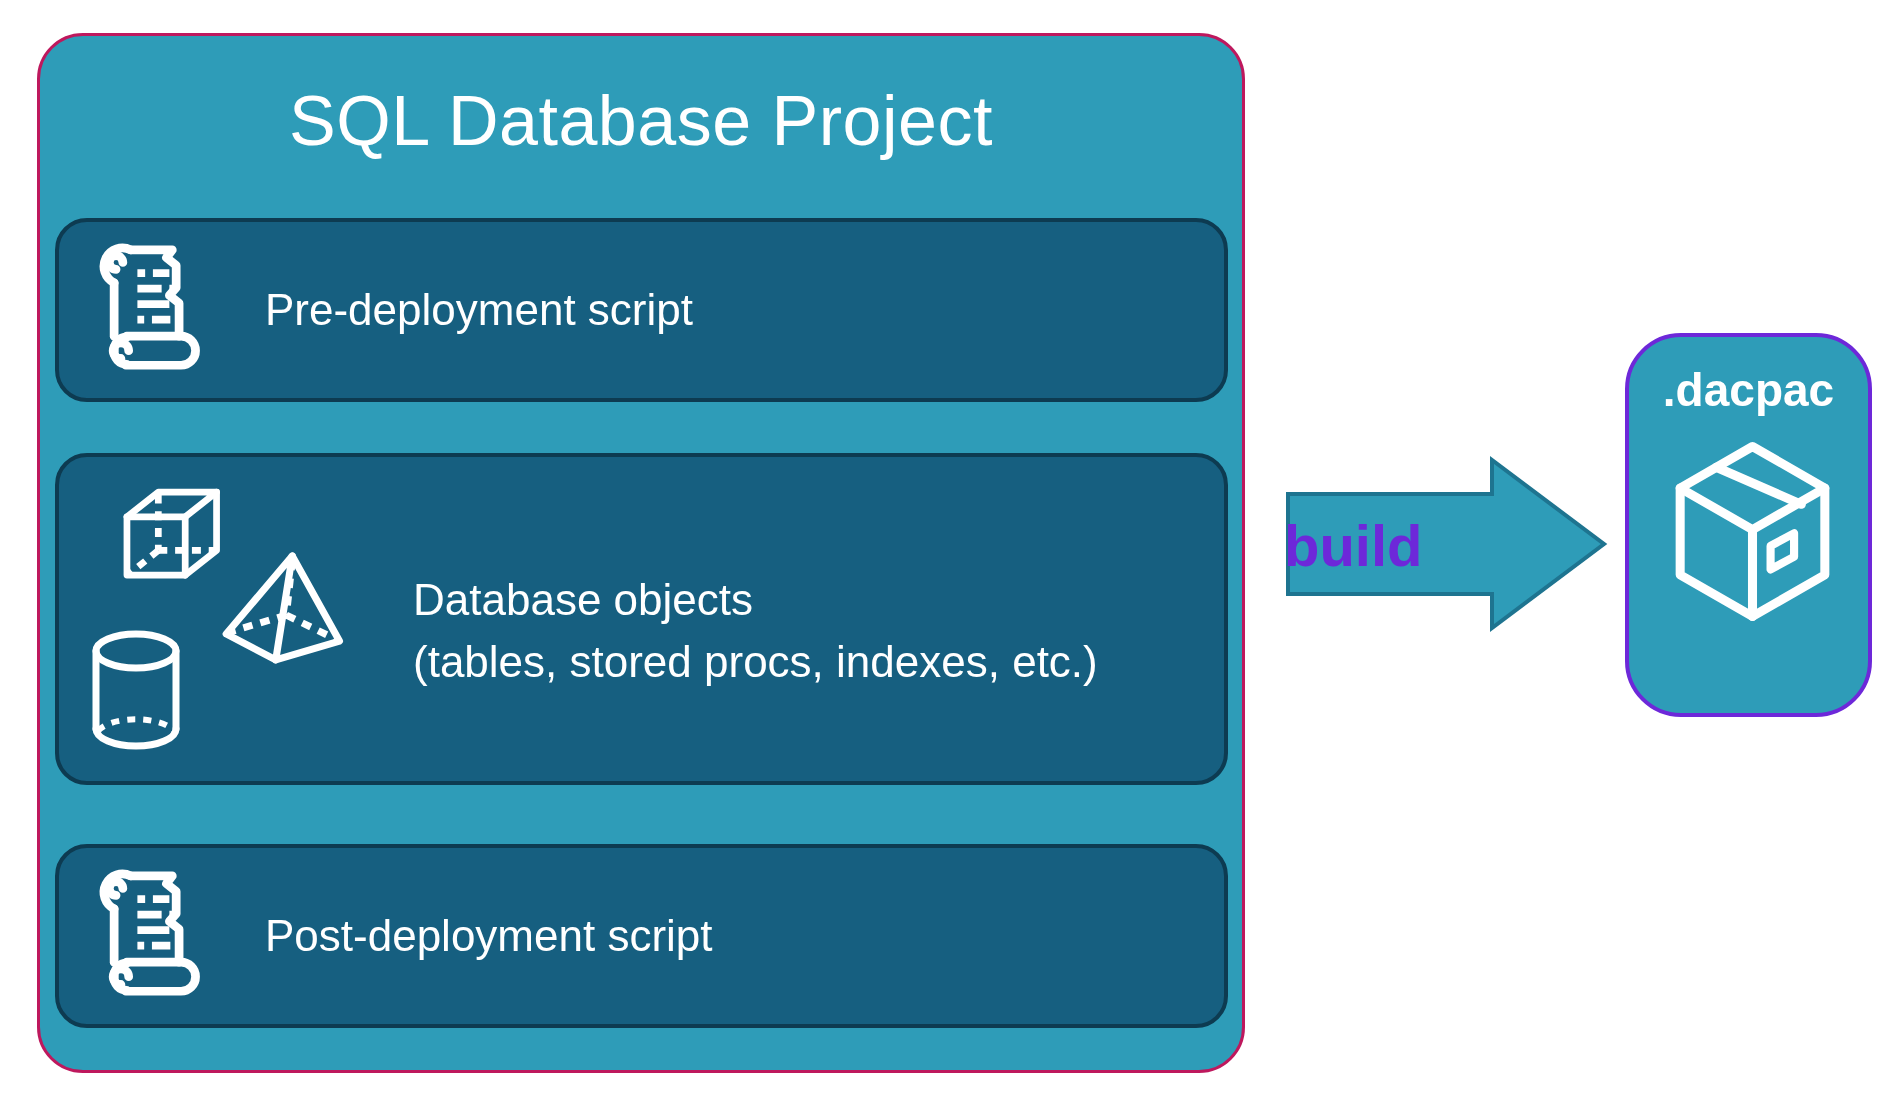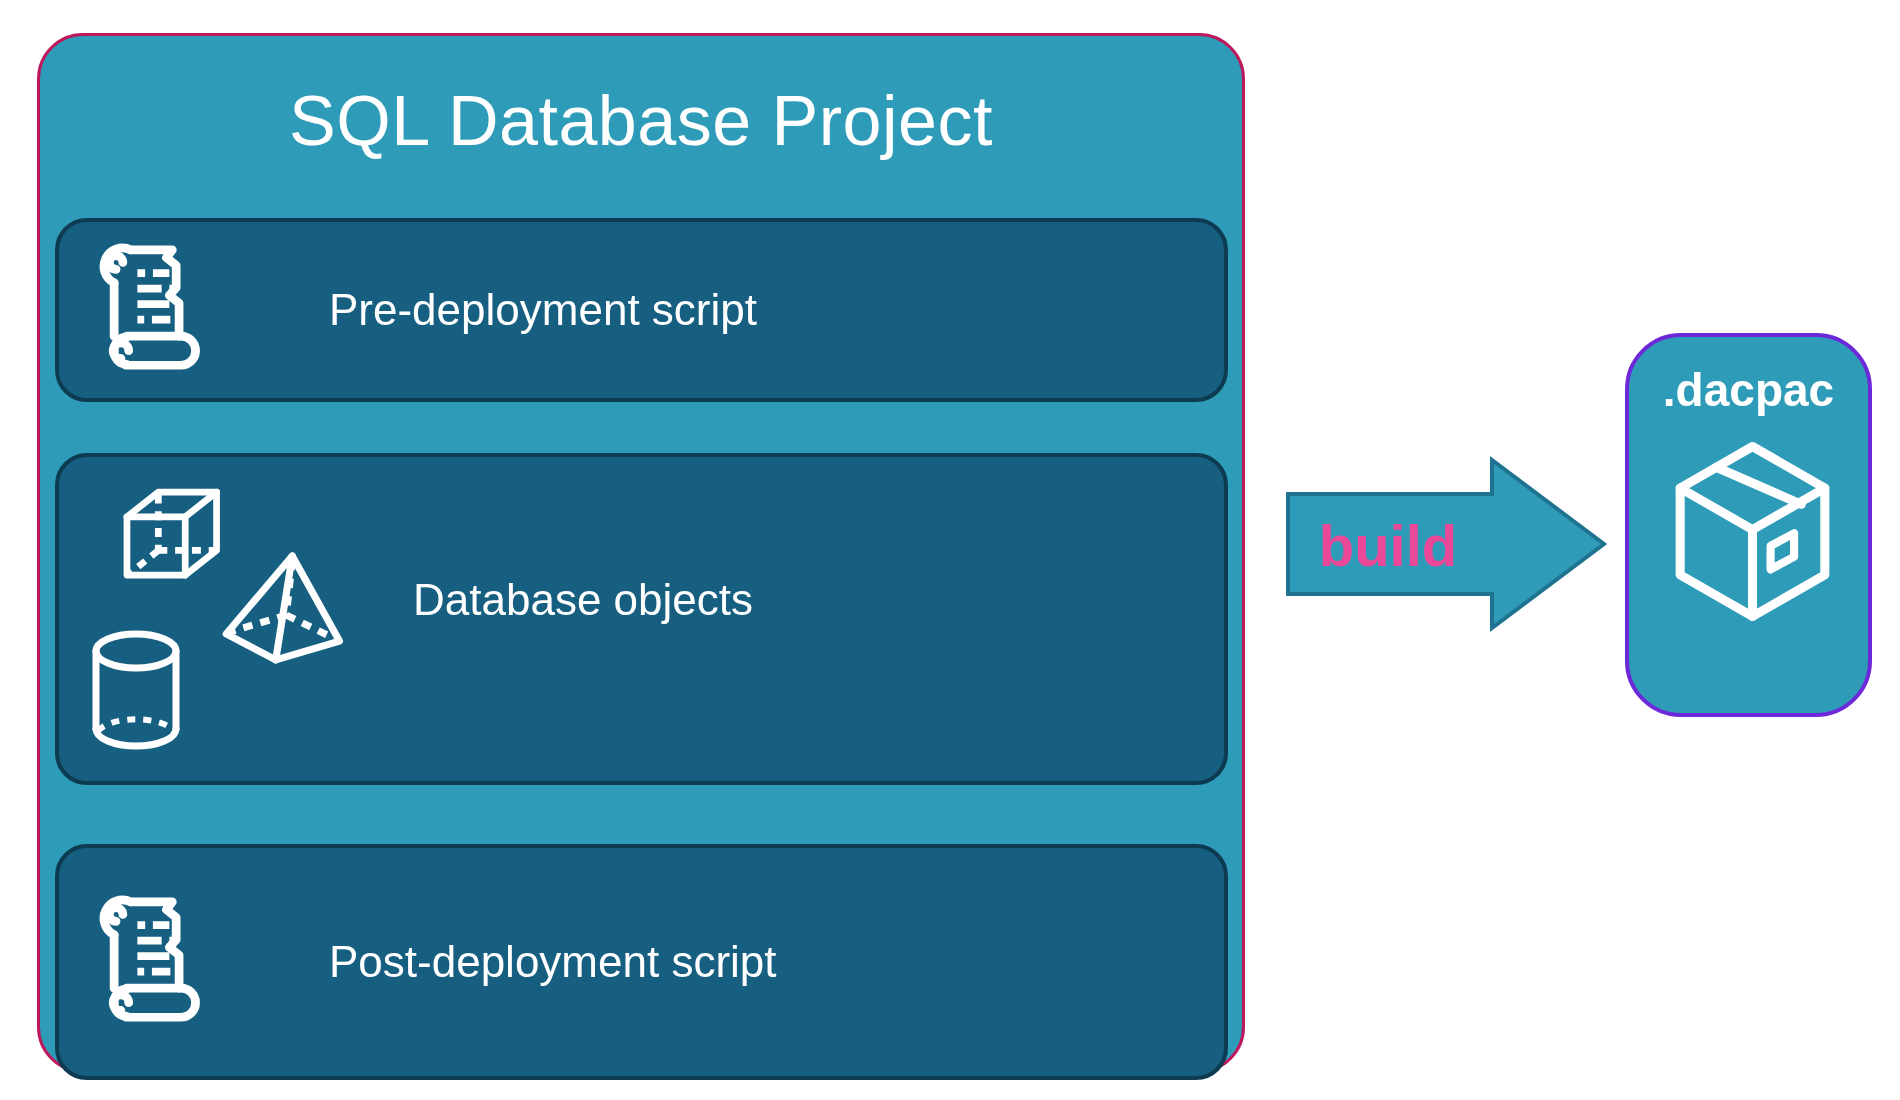--- a/index.html
+++ b/index.html
@@ -19,44 +19,44 @@
     line-height: 86px; letter-spacing: 0.5px;
   }
 
   
   .item-box {
     position: absolute; left: 15px; width: 1173px;
     background: #165F80; border: 4px solid #0D3B51; border-radius: 32px;
   }
   .item-pre  { top: 182px; height: 184px; display: flex; align-items: center; }
   .item-obj  { top: 417px; height: 332px; }
-  .item-post { top: 808px; height: 236px; display: flex; align-items: center; text-align: center; }
+  .item-post { top: 808px; height: 184px; display: flex; align-items: center; text-align: center; }
 
   .scroll-icon-wrap { margin-left: 28px; width: 126px; height: 146px; flex: 0 0 auto; }
   .item-label {
-    color: #ffffff; font-size: 44px; font-weight: 400; margin-left: 116px;
+    color: #ffffff; font-size: 44px; font-weight: 400; margin-left: 52px;
     white-space: nowrap;
   }
 
   
   .obj-icon { position: absolute; }
   .obj-cube     { left: 56px;  top: 24px;  width: 118px; height: 112px; }
   .obj-pyramid  { left: 155px; top: 92px;  width: 140px; height: 118px; }
   .obj-cylinder { left: 27px;  top: 170px; width: 100px; height: 130px; }
   .obj-text {
     position: absolute; left: 354px; top: 112px;
     color: #ffffff; font-size: 44px; font-weight: 400; line-height: 62px;
     white-space: nowrap;
   }
 
   
   .arrow-wrap { position: absolute; left: 1284px; top: 456px; width: 326px; height: 176px; }
   .arrow-label {
     position: absolute; left: 1284px; top: 512px; width: 208px;
-    text-align: center; color: #ec4899; font-size: 58px; font-weight: 700;
+    color: #6d28d9; font-size: 58px; font-weight: 700;
   }
 
   
   .artifact-box {
     position: absolute; left: 1625px; top: 333px; width: 247px; height: 384px;
     background: #2E9CB8; border: 4px solid #6d28d9; border-radius: 56px;
   }
   .artifact-label {
     position: absolute; left: 0; top: 26px; width: 100%;
     text-align: center; color: #ffffff; font-size: 46px; font-weight: 700;
@@ -122,20 +122,21 @@
       <div class="obj-icon obj-cylinder">
         <svg viewBox="0 0 100 130" fill="none" stroke="#ffffff" stroke-width="7" stroke-linecap="round" stroke-linejoin="round">
           <ellipse cx="50" cy="24" rx="40" ry="17"></ellipse>
           <path d="M 10,24 V 102 M 90,24 V 102"></path>
           <path d="M 10,102 A 40,17 0 0 0 90,102"></path>
           <path d="M 12,104 A 40,17 0 0 1 88,104" stroke-dasharray="8 8" stroke-linecap="butt" stroke-width="6"></path>
         </svg>
       </div>
       <div class="obj-text">
         <div>Database objects</div>
+        <div>(tables, stored procs, indexes, etc.)</div>
       </div>
     </div>
 
     <div class="item-box item-post">
       <div class="scroll-icon-wrap">
         <svg viewBox="0 0 130 150" fill="none" stroke="#ffffff" stroke-width="9" stroke-linecap="round" stroke-linejoin="round">
           <path d="M 45,13 A 19,19 0 1 0 28,47"></path>
           <path d="M 37,26 A 7,7 0 1 0 30,33"></path>
           <path d="M 45,13 H 88 L 82,21 L 92,29 V 52 L 85,60 L 95,68 V 102"></path>
           <path d="M 28,47 V 102"></path>

